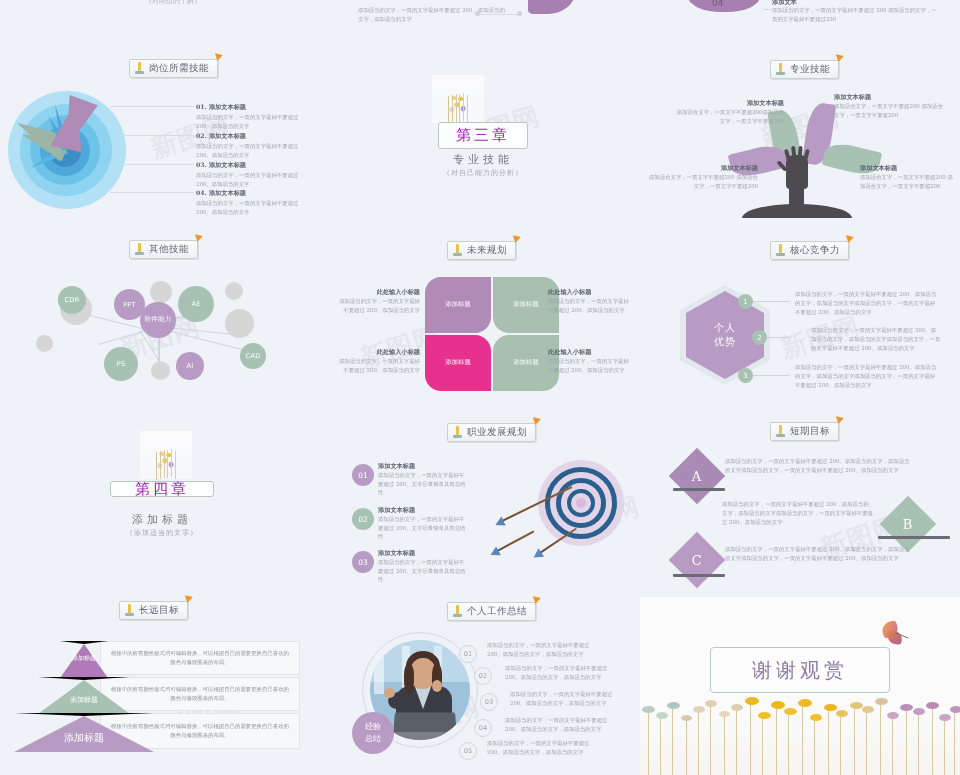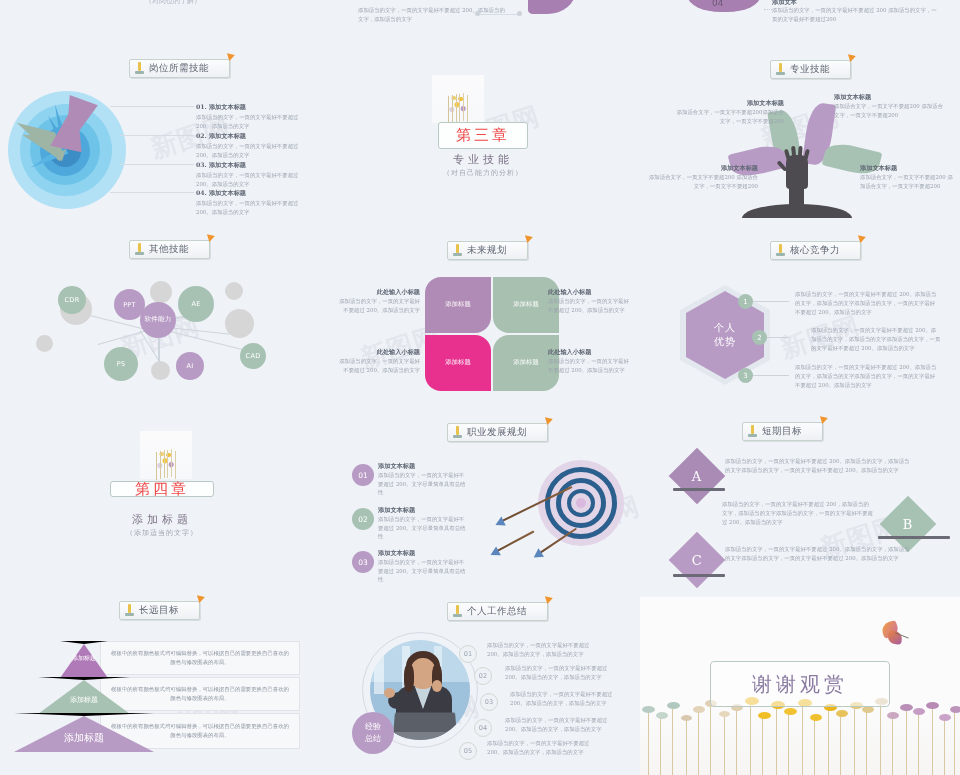--- a/index.html
+++ b/index.html
@@ -14,21 +14,21 @@
 
   
   .ribbon {
     position: absolute;
     display: flex; align-items: center; justify-content: center;
     height: 19px;
     background: linear-gradient(#fbfcfd,#eef1f4);
     border: 1px solid #c7d2cd;
     border-radius: 2px;
     box-shadow: 1px 1px 0 rgba(160,170,180,.28);
-    padding: 0 20px 0 4px;
+    padding: 0 8px 0 4px;
     gap: 4px;
   }
   .ribbon .rb-label {
     font-size: 9.5px; color: #5c6370; letter-spacing: .5px;
     font-family: "DejaVu Serif","Liberation Serif",serif;
     white-space: nowrap;
   }
   .ribbon .rb-icon {
     width: 11px; height: 13px; position: relative; flex: 0 0 auto;
   }
@@ -69,21 +69,21 @@
   .rc3{ width:70px; height:70px;  left:22px;top:27px; background:#6ec3e8; }
   .rc4{ width:50px; height:50px;  left:32px;top:38px; background:#4fa8db; }
   .rc5{ width:32px; height:32px;  left:41px;top:47px; background:#3c8dc6; }
 
   
   .chap-card {
     position:absolute; border:1px solid #b9cac4; background:#fdfefe;
     border-radius:3px; display:flex; align-items:center; justify-content:center;
   }
   .chap-card span{
-    font-size:15px; color:#ef4444; letter-spacing:3px;
+    font-size:15px; color:#a21caf; letter-spacing:3px;
     font-family:"DejaVu Serif","Liberation Serif",serif;
   }
   .chap-sub{ position:absolute; text-align:center; width:100%;
     font-size:11px; color:#7c7487; letter-spacing:4px;
     font-family:"DejaVu Serif","Liberation Serif",serif; }
   .chap-sub2{ position:absolute; text-align:center; width:100%;
     font-size:7px; color:#a0a6b1; letter-spacing:1px;
     font-family:"DejaVu Serif","Liberation Serif",serif; }
   .flowerimg{
     position:absolute; background:
@@ -228,21 +228,21 @@
 
   
   .thanks-slide{
     position:absolute; left:640px; top:597px; width:320px; height:178px;
     background: linear-gradient(180deg,#fbfbfc 0 62%, #f6f5f3 100%);
     overflow:hidden;
   }
   .thanks-box{
     position:absolute; left:70px; top:50px; width:180px;height:46px;
     border:1px solid #b9cac4; border-radius:4px; background:rgba(255,255,255,.55);
-    display:flex;align-items:center;justify-content:center;margin-top:14px;
+    display:flex;align-items:center;justify-content:center;
   }
   .thanks-box span{ font-size:20px; color:#8a7aa0; letter-spacing:4px;
     font-family:"DejaVu Serif","Liberation Serif",serif; }
   .stem{ position:absolute; bottom:0; width:1px; background:#d9c9a2; }
   .bloom{ position:absolute; border-radius:50%; }
   .butterfly{ position:absolute; left:238px; top:25px; width:30px;height:26px; }
   .bf-w1{ position:absolute; left:4px;top:0;width:16px;height:15px;
     background:linear-gradient(135deg,#f2a03c,#c96fa8); border-radius:60% 20% 55% 25%;
     transform:rotate(-18deg); }
   .bf-w2{ position:absolute; left:10px;top:9px;width:14px;height:13px;
@@ -507,21 +507,21 @@
     <div class="tb" style="position:absolute;left:811px;top:326px;width:130px;">添加适当的文字，一页的文字最好不要超过 200。添加适当的文字，添加适当的文字添加适当的文字，一页的文字最好不要超过 200。添加适当的文字</div>
     <div class="tb" style="position:absolute;left:795px;top:363px;width:145px;">添加适当的文字，一页的文字最好不要超过 200。添加适当的文字，添加适当的文字添加适当的文字，一页的文字最好不要超过 200。添加适当的文字</div>
   </div>
 
   <div class="ribbon" style="left:447px;top:423px;">
     <span class="rb-icon"></span>
     <span class="rb-label">职业发展规划</span>
     <span class="rb-flag"></span>
   </div>
 
-  <div class="ribbon" style="left:742px;top:422px;">
+  <div class="ribbon" style="left:770px;top:422px;">
     <span class="rb-icon"></span>
     <span class="rb-label">短期目标</span>
     <span class="rb-flag"></span>
   </div>
 
   <div class="flowerimg" style="left:140px;top:431px;width:52px;height:48px;"></div>
   <div class="chap-card" style="left:110px;top:481px;width:104px;height:16px;">
     <span>第四章</span>
   </div>
   <div class="chap-sub" style="left:110px;top:512px;width:104px;">添加标题</div>

